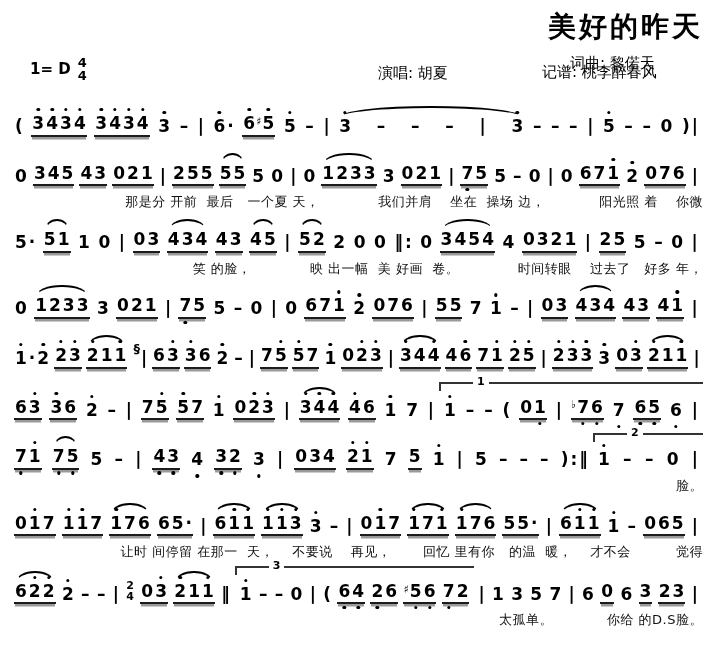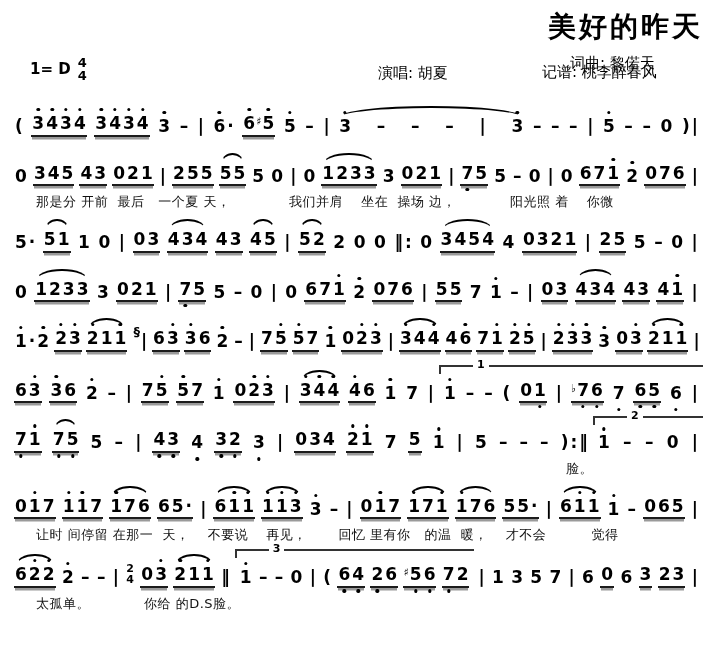--- a/index.html
+++ b/index.html
@@ -24,21 +24,21 @@
   .ug{border-bottom:2px solid #1c1c1c;box-shadow:0 3.5px 0 -1px #9a9a9a;padding-bottom:1px;}
   .arc::after{content:'';position:absolute;top:-11px;left:2px;right:2px;height:9px;
     border-top:2px solid #000;border-left:1px solid transparent;border-right:1px solid transparent;
     border-radius:50% 50% 0 0 / 100% 100% 0 0;}
   .ch{display:inline-block;position:relative;font-weight:700;font-size:17px;line-height:1.15;padding:0 1px;}
   .da{position:absolute;top:-6px;left:50%;transform:translateX(-50%);width:3.4px;height:3.4px;border-radius:50%;background:#000;}
   .db{position:absolute;bottom:-8px;left:50%;transform:translateX(-50%);width:3.4px;height:3.4px;border-radius:50%;background:#000;}
   .acc{font-size:11px;position:relative;top:-5px;padding:0;}
   .segno{font-size:13px;position:relative;top:-12px;left:1px;}
   .tsig{display:inline-flex;flex-direction:column;font-size:11px;font-weight:700;line-height:1;align-self:center;text-align:center;padding:0 1px 2px 1px;}
-  .lyrics{font-size:13px;line-height:1.3;white-space:pre;padding-left:26px;letter-spacing:0.5px;color:#111;}
+  .lyrics{font-size:13px;line-height:1.3;white-space:pre;padding-left:26px;letter-spacing:0.5px;color:#111;text-align:right;}
 </style>
 </head>
 <body>
 
 <div class="sheet">
   <div class="title">美好的昨天</div>
   <div class="meta">
     <div class="key">
       <span>1= D</span>
       <span class="frac">
@@ -339,20 +339,21 @@
               <span class="ch">–</span>
             </span>
             <span class="tok">
               <span class="ch">0</span>
             </span>
             <span class="tok">
               <span class="ch">|</span>
             </span>
           </span>
         </div>
+        <div class="lyrics">笑 的脸，　　　　 映 出一幅  美 好画  卷。　　　　 时间转眼　 过去了   好多 年，</div>
       </div>
       <div class="line">
         <div class="music">
           <span class="seg" style="flex-grow: 25;">
             <span class="tok">
               <span class="ch">0</span>
             </span>
             <span class="tok ug arc">
               <span class="ch">1</span>
               <span class="ch">2</span>

